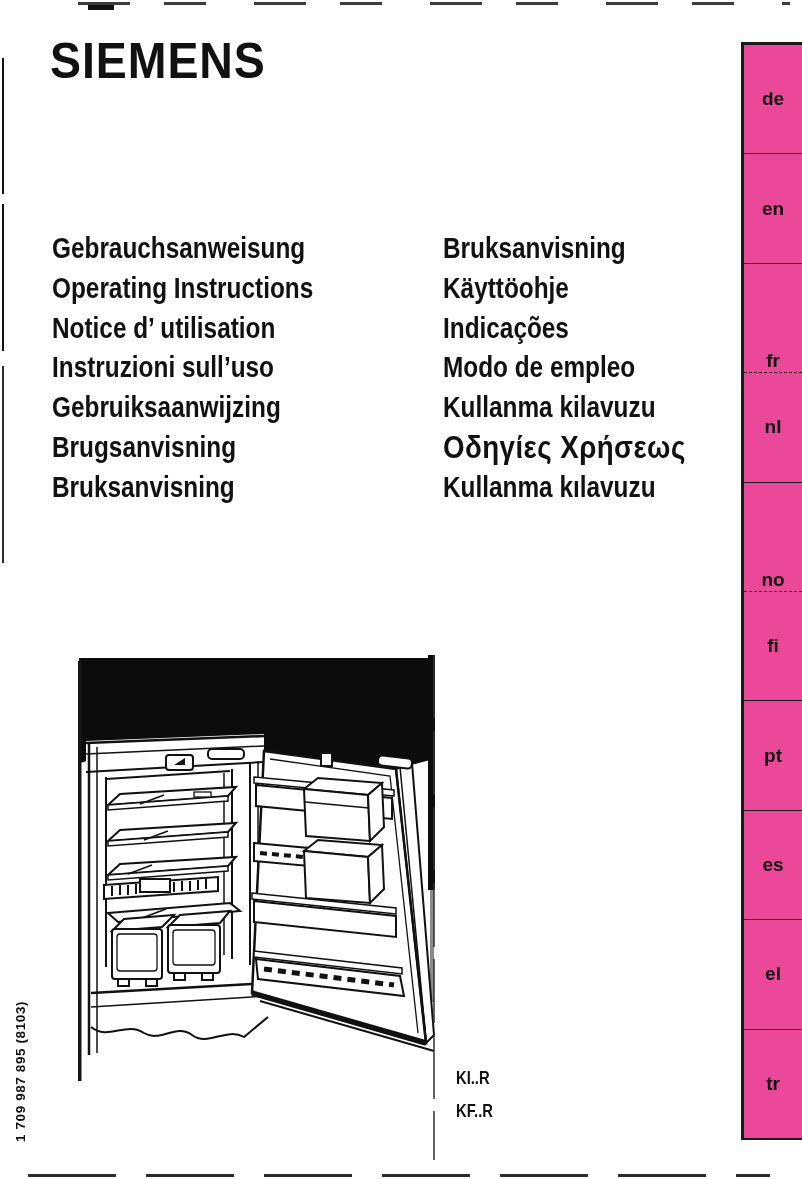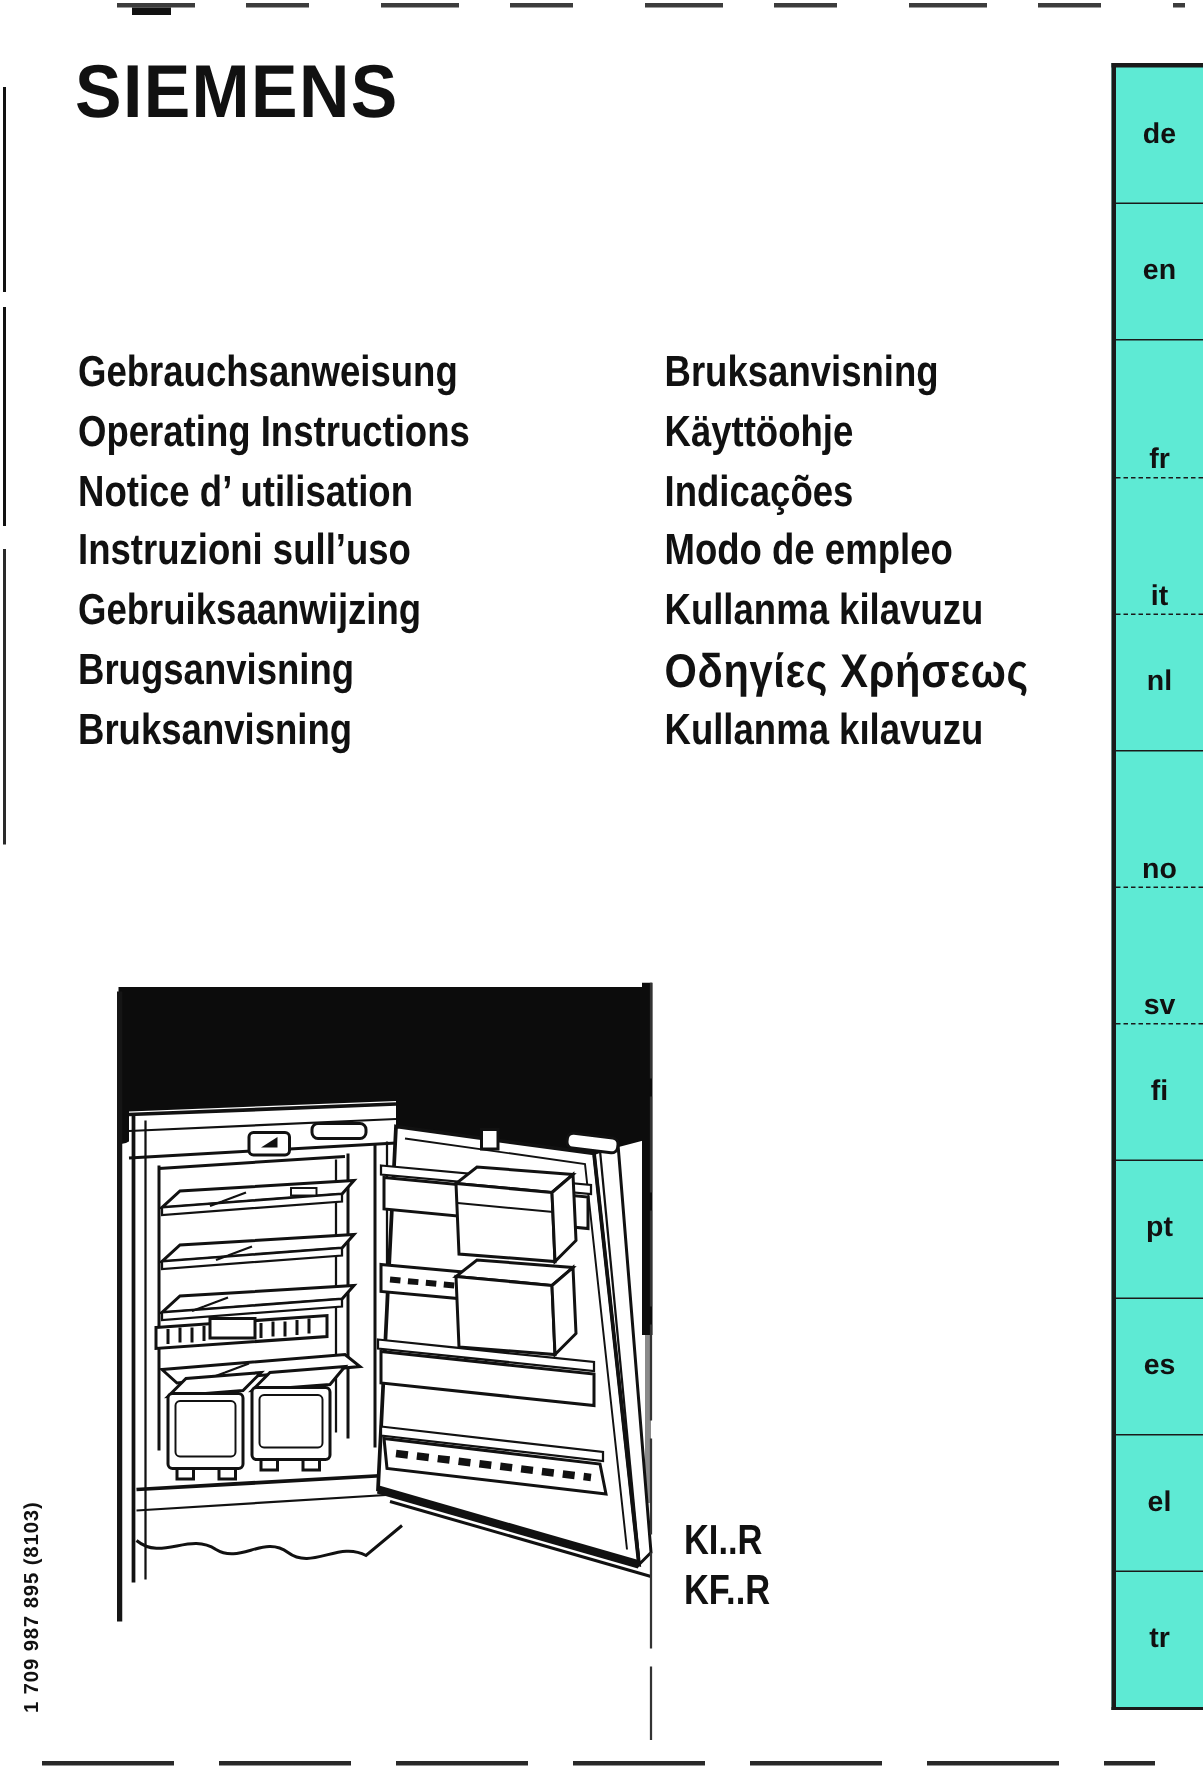--- a/index.html
+++ b/index.html
@@ -34,32 +34,32 @@
   .titles-right { left:443px; }
   .title-line {
     height:39.8px; line-height:39.8px; font-size:29px; font-weight:700;
     transform:scaleX(.84); transform-origin:left top; white-space:nowrap;
   }
   .title-line.greek { font-size:31.5px; transform:scaleX(.88); letter-spacing:.5px; }
   
   .lang-tabs {
     position:absolute; left:741px; top:42px; width:61px; height:1098px;
     border-left:3px solid #1a1a1a; border-top:3px solid #1a1a1a; border-bottom:2px solid #1a1a1a;
-    display:flex; flex-direction:column; box-sizing:border-box; background:#5eead4;
+    display:flex; flex-direction:column; box-sizing:border-box; background:#ec4899;
   }
   .lang-cell {
     flex:1; display:flex; align-items:center; justify-content:center;
     font-size:19px; font-weight:700; border-bottom:1.5px solid #1a1a1a;
   }
   .lang-cell:last-child { border-bottom:none; }
   .lang-cell.dashed { border-bottom-style:dashed;align-items:flex-end; }
   
   .fridge { position:absolute; left:78px; top:655px; width:358px; height:524px; margin:0; }
   
-  .models { position:absolute; left:456px; top:1010px; font-size:28px; font-weight:700; }
+  .models { position:absolute; left:456px; top:1062px; font-size:18px; font-weight:700; }
   .models div { line-height:33px; transform:scaleX(.82); transform-origin:left; white-space:nowrap; }
   
   .partnum {
     position:absolute; left:13px; top:992px; height:150px;
     writing-mode:vertical-rl; transform:rotate(180deg);
     font-size:13.5px; font-weight:700; letter-spacing:.6px; white-space:nowrap;
   }
 </style>
 </head>
 <body>
@@ -96,31 +96,25 @@
   <aside class="lang-tabs">
     <div class="lang-cell">
         <span>de</span>
       </div>
     <div class="lang-cell">
         <span>en</span>
       </div>
     <div class="lang-cell dashed">
         <span>fr</span>
       </div>
-    <div class="lang-cell dashed">
-        <span>it</span>
-      </div>
     <div class="lang-cell">
         <span>nl</span>
       </div>
     <div class="lang-cell dashed">
         <span>no</span>
-      </div>
-    <div class="lang-cell dashed">
-        <span>sv</span>
       </div>
     <div class="lang-cell">
         <span>fi</span>
       </div>
     <div class="lang-cell">
         <span>pt</span>
       </div>
     <div class="lang-cell">
         <span>es</span>
       </div>

